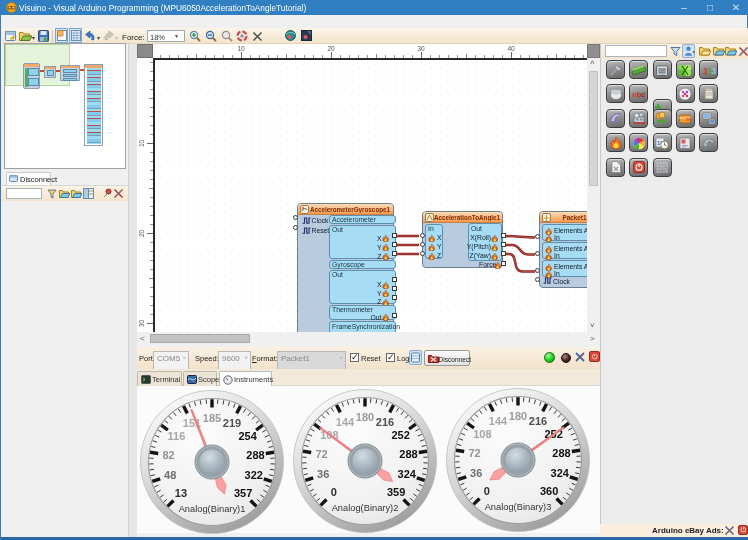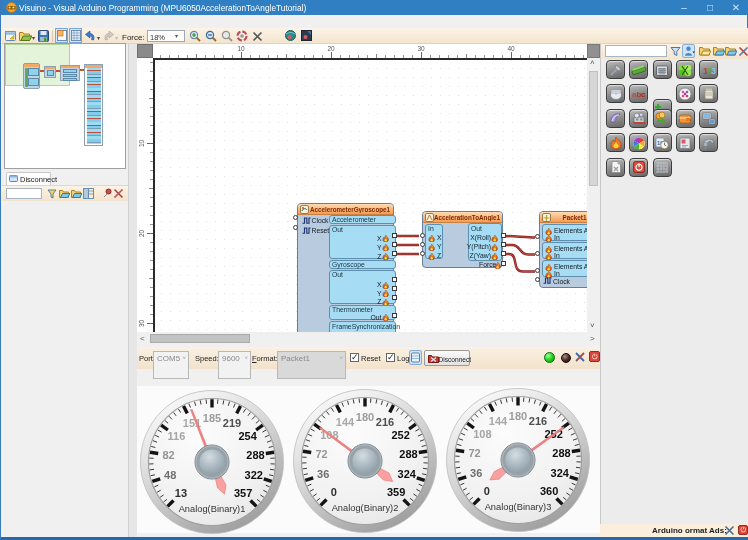--- a/index.html
+++ b/index.html
@@ -496,20 +496,34 @@
   </div>
   <div class="abs" style="left:407px;top:5px;width:11px;height:11px;border-radius:50%;background:radial-gradient(circle at 35% 30%, #b8ffb0, #22dd22 45%, #0a8a0a);border:1px solid #0a6a0a"></div>
   <div class="abs" style="left:424px;top:6px;width:10px;height:10px;border-radius:50%;background:radial-gradient(circle at 35% 30%, #a88a8a, #4a2525 55%, #200a0a);border:1px solid #1a0808"></div>
   <svg class="abs" style="left:437px;top:4px" width="12" height="12" viewBox="0 0 12 12">
         <path d="M2 2 10 10 M10 2 2 10" stroke="#3a6ab0" stroke-width="1.8"></path>
         <path d="M2.5 9.5 9.5 2.5" stroke="#c04a3a" stroke-width="1"></path>
       </svg>
   <div class="abs" style="left:452px;top:4px;width:11px;height:11px;background:#d8473a;border-radius:2px;border:1px solid #9a2a20">
     <span style="position:absolute;left:2px;top:0.5px;font-size:7px;color:#fff">⏻</span>
   </div>
+</div>
+<div id="tabrow">
+  <div class="tab" style="left:0px;width:45px"><svg class="abs" style="left:3px;top:3px" width="10" height="9" viewBox="0 0 10 9">
+          <rect x="0.5" y="0.5" width="9" height="8" rx="1" fill="#2a3a2a" stroke="#556"></rect>
+          <path d="M2 3 4 4.5 2 6" stroke="#8f8" stroke-width="0.8" fill="none"></path>
+        </svg>Terminal</div>
+  <div class="tab" style="left:46px;width:34px"><svg class="abs" style="left:3px;top:3px" width="10" height="9" viewBox="0 0 10 9">
+          <rect x="0.5" y="0.5" width="9" height="8" rx="1" fill="#3a6aaa" stroke="#224"></rect>
+          <path d="M1 5 C3 1 5 8 9 3" stroke="#cfe" stroke-width="0.8" fill="none"></path>
+        </svg>Scope</div>
+  <div class="tab sel" style="left:82px;width:53px"><svg class="abs" style="left:3px;top:3px" width="10" height="10" viewBox="0 0 10 10">
+          <circle cx="5" cy="5" r="4.2" fill="#e8edf2" stroke="#667"></circle>
+          <path d="M5 5 L2.8 3" stroke="#c33" stroke-width="1"></path>
+        </svg>Instruments</div>
 </div>
 <div id="gaugepanel">
 <svg class="abs" style="left:0px;top:1px" width="150" height="150" viewBox="-75 -75 150 150">
         <defs>
 <linearGradient id="rima" x1="0.2" y1="0" x2="0.75" y2="1">
 <stop offset="0" stop-color="#fcfcfc"></stop>
             <stop offset="0.5" stop-color="#d2d2d2"></stop>
             <stop offset="1" stop-color="#9a9a9a"></stop>
 </linearGradient>
 <radialGradient id="facea" cx="0.4" cy="0.28" r="1">
@@ -974,21 +988,21 @@
         </svg>
       </div>
 <div class="palbtn" style="left:51.6px;top:113.6px">
         <svg width="16" height="16" viewBox="0 0 16 16" style="position:absolute;left:0.5px;top:0.5px">
           <path d="M2 4 H14 M2 7 H14 M2 10 H14 M2 13 H14 M4 3 V13.5 M7 3 V13.5 M10 3 V13.5 M13 3 V13.5" stroke="#c2c8ce" stroke-width="0.8"></path>
           <path d="M2 3 L14 13.5 M14 3 L2 13.5" stroke="#aab0b6" stroke-width="0.8"></path>
         </svg>
       </div>
 </div>
 <div id="adsbar">
-  <span style="position:absolute;left:52px;top:2px;font-weight:bold">Arduino ormat Ads:</span>
+  <span style="position:absolute;left:52px;top:2px;font-weight:bold">Arduino eBay Ads:</span>
   <svg class="abs" style="left:124px;top:1px" width="11" height="11" viewBox="0 0 11 11">
         <path d="M1.5 1.5 9.5 9.5 M9.5 1.5 1.5 9.5" stroke="#4a6a9a" stroke-width="1.6"></path>
         <path d="M2 9 9 2" stroke="#c04a3a" stroke-width="0.9"></path>
       </svg>
   <div class="abs" style="left:138px;top:1px;width:10px;height:10px;background:#d8473a;border-radius:2px;border:1px solid #9a2a20">
     <span style="position:absolute;left:1.5px;top:0px;font-size:7px;color:#fff">⏻</span>
   </div>
 </div>
 <div id="botborder"></div>
 </div>

